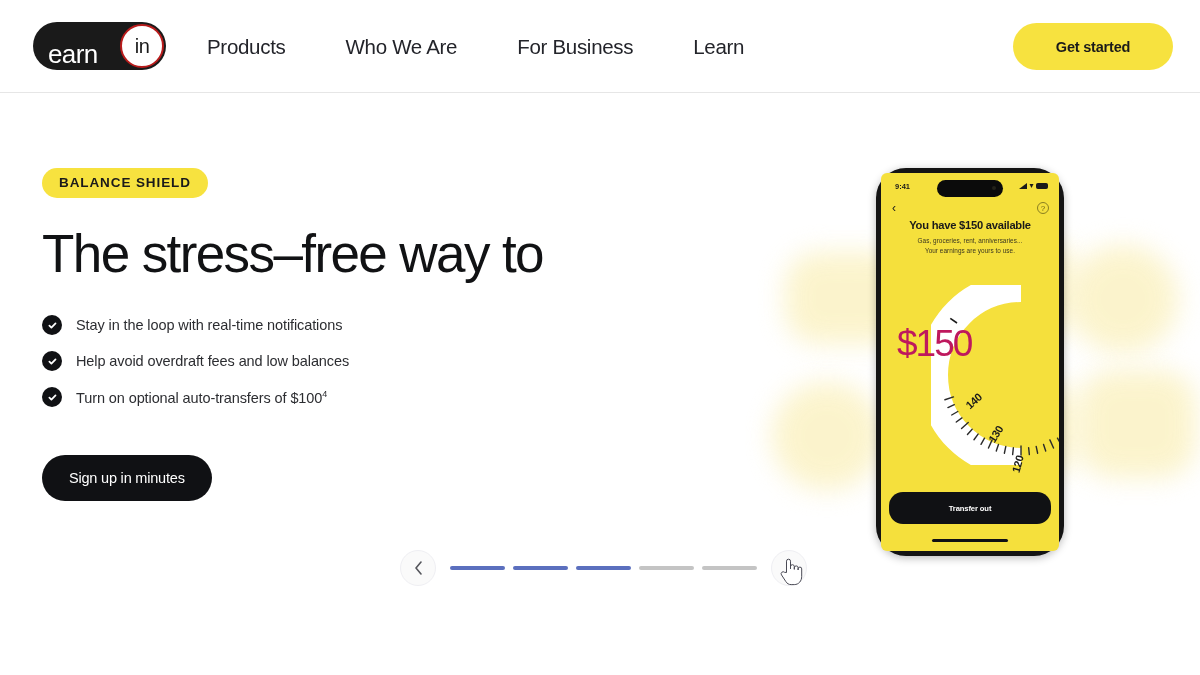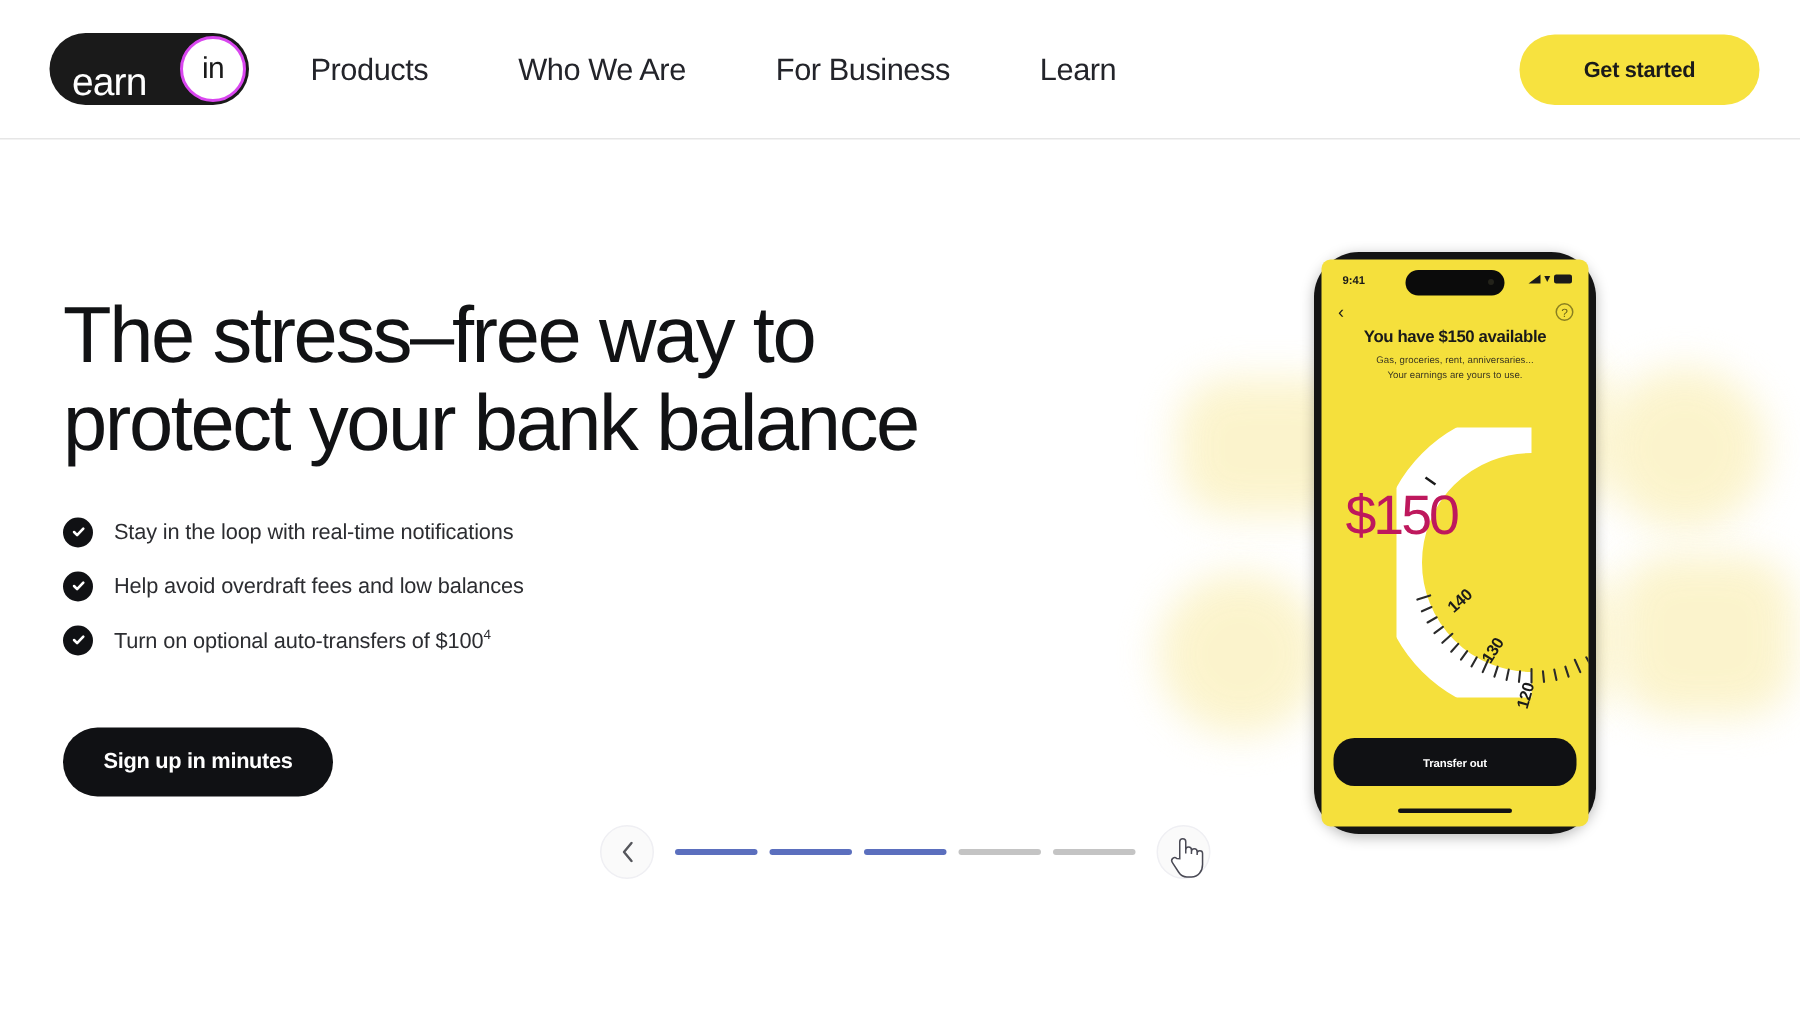--- a/index.html
+++ b/index.html
@@ -21,21 +21,21 @@
     position: absolute; left: 33px; top: 22px;
     width: 133px; height: 48px; border-radius: 24px;
     background: #1a1a1a; display: flex; align-items: flex-end;
   }
   .logo-earn {
     color: #ffffff; font-size: 26px; letter-spacing: -.6px;
     margin-left: 15px; font-weight: 400;
   }
   .logo-in-circle {
     width: 44px; height: 44px; border-radius: 50%;
-    background: #ffffff; border: 2px solid #d946ef;
+    background: #ffffff; border: 2px solid #b91c1c;
     position: absolute; right: 2px; top: 2px;
     display: flex; align-items: center; justify-content: center;
   }
   .logo-in { color: #1a1a1a; font-size: 20px; letter-spacing: -.5px; }
 
   .nav { position: absolute; left: 207px; top: 0; height: 93px; display: flex; align-items: center; }
   .nav-item {
     font-size: 20.5px; color: #23242a; letter-spacing: -.3px;
     cursor: pointer; white-space: nowrap;
   }
@@ -77,21 +77,21 @@
   }
   .check svg { display: block; }
   .bullet-text {
     margin-left: 14px; font-size: 14.5px; color: #2c2d31; letter-spacing: -.1px;
   }
   .bullet-text sup { font-size: 9px; vertical-align: super; }
   .btn-signup {
     margin-top: 32px; display: inline-flex; align-items: center; justify-content: center;
     height: 46px; padding: 0 27px; border-radius: 24px;
     background: #101114; color: #fff; font-size: 14.5px;
-    font-weight: 700; letter-spacing: -.2px; cursor: pointer; border: none;
+    font-weight: 400; letter-spacing: -.2px; cursor: pointer; border: none;
   }
 
   
   .blobs { position: absolute; left: 760px; top: 230px; width: 440px; height: 300px; }
   .blob { position: absolute; background: #fbf2c4; filter: blur(13px); opacity: .85; }
   .blob-a { left: 25px;  top: 22px;  width: 125px; height: 92px;  border-radius: 34px; }
   .blob-b { left: 195px; top: 8px;   width: 120px; height: 100px; border-radius: 36px; }
   .blob-c { left: 308px; top: 15px;  width: 110px; height: 108px; border-radius: 55px; }
   .blob-d { left: 12px;  top: 152px; width: 110px; height: 108px; border-radius: 55px; }
   .blob-e { left: 190px; top: 148px; width: 128px; height: 100px; border-radius: 38px; }
@@ -208,24 +208,24 @@
       <span class="nav-item">Products</span>
       <span class="nav-item">Who We Are</span>
       <span class="nav-item">For Business</span>
       <span class="nav-item">Learn</span>
     </div>
 
     <div class="btn-getstarted">Get started</div>
   </div>
 
   <div class="hero-left">
+    <div class="eyebrow">BALANCE SHIELD</div>
 
     <h1 class="headline">
       <span>The stress–free way to</span><br>
-      <span>protect your bank balance</span>
     </h1>
 
     <div class="bullets">
       <div class="bullet">
         <span class="check">
           <svg width="11" height="11" viewBox="0 0 12 12">
               <path d="M2.6 6.2 L4.8 8.4 L9.3 3.7" stroke="#ffffff" stroke-width="1.9" fill="none" stroke-linecap="round" stroke-linejoin="round"></path>
             </svg>
         </span>
         <span class="bullet-text"><span>Stay in the loop with real-time notifications</span></span>

